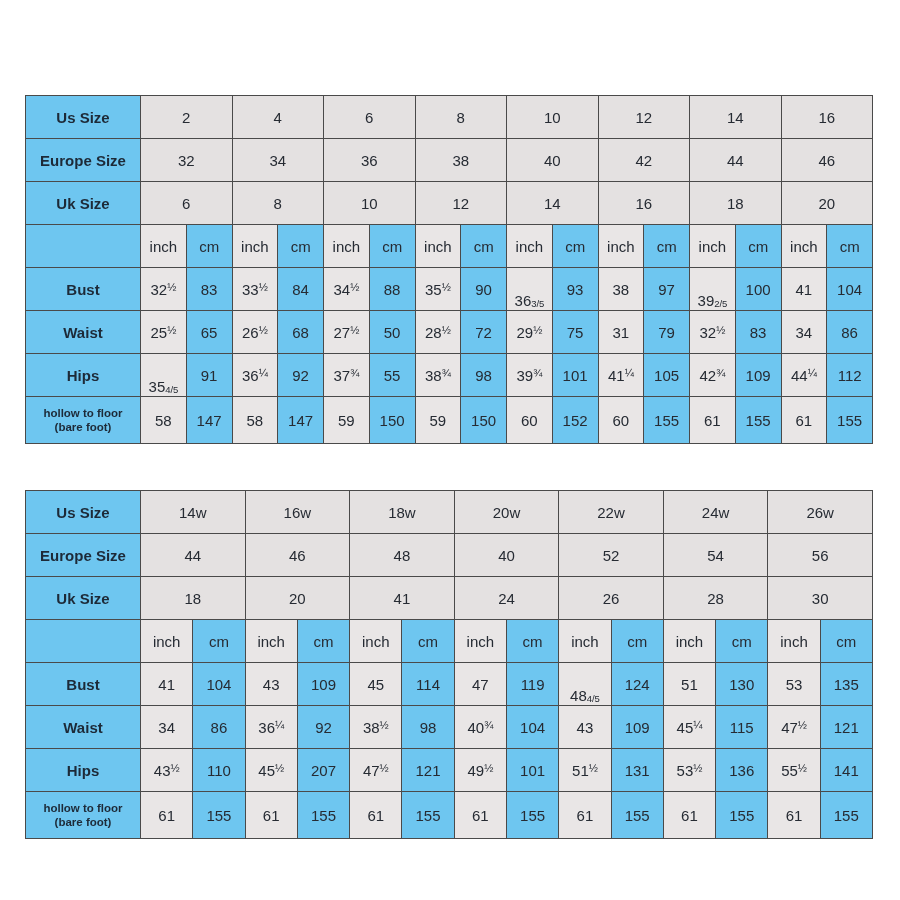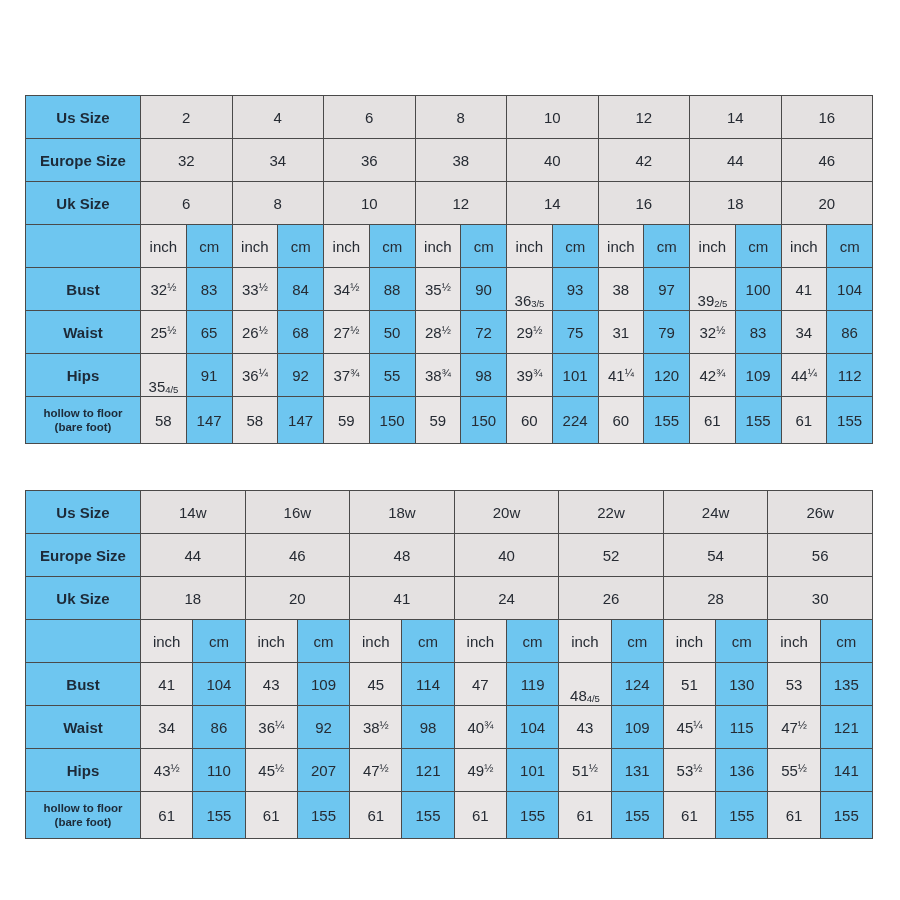--- a/index.html
+++ b/index.html
@@ -206,41 +206,41 @@
           <td class="cm">91</td>
           <td class="inch">36<span class="frac">¼</span></td>
           <td class="cm">92</td>
           <td class="inch">37<span class="frac">¾</span></td>
           <td class="cm">55</td>
           <td class="inch">38<span class="frac">¾</span></td>
           <td class="cm">98</td>
           <td class="inch">39<span class="frac">¾</span></td>
           <td class="cm">101</td>
           <td class="inch">41<span class="frac">¼</span></td>
-          <td class="cm">120</td>
+          <td class="cm">105</td>
           <td class="inch">42<span class="frac">¾</span></td>
           <td class="cm">109</td>
           <td class="inch">44<span class="frac">¼</span></td>
           <td class="cm">112</td>
         </tr>
         <tr>
           <td class="rowlabel small">
             <div>hollow to floor</div>
             <div>(bare foot)</div>
           </td>
           <td class="inch">58</td>
           <td class="cm">147</td>
           <td class="inch">58</td>
           <td class="cm">147</td>
           <td class="inch">59</td>
           <td class="cm">150</td>
           <td class="inch">59</td>
           <td class="cm">150</td>
           <td class="inch">60</td>
-          <td class="cm">224</td>
+          <td class="cm">152</td>
           <td class="inch">60</td>
           <td class="cm">155</td>
           <td class="inch">61</td>
           <td class="cm">155</td>
           <td class="inch">61</td>
           <td class="cm">155</td>
         </tr>
       </tbody>
     </table>
   <table class="size-table" id="table-plus">

